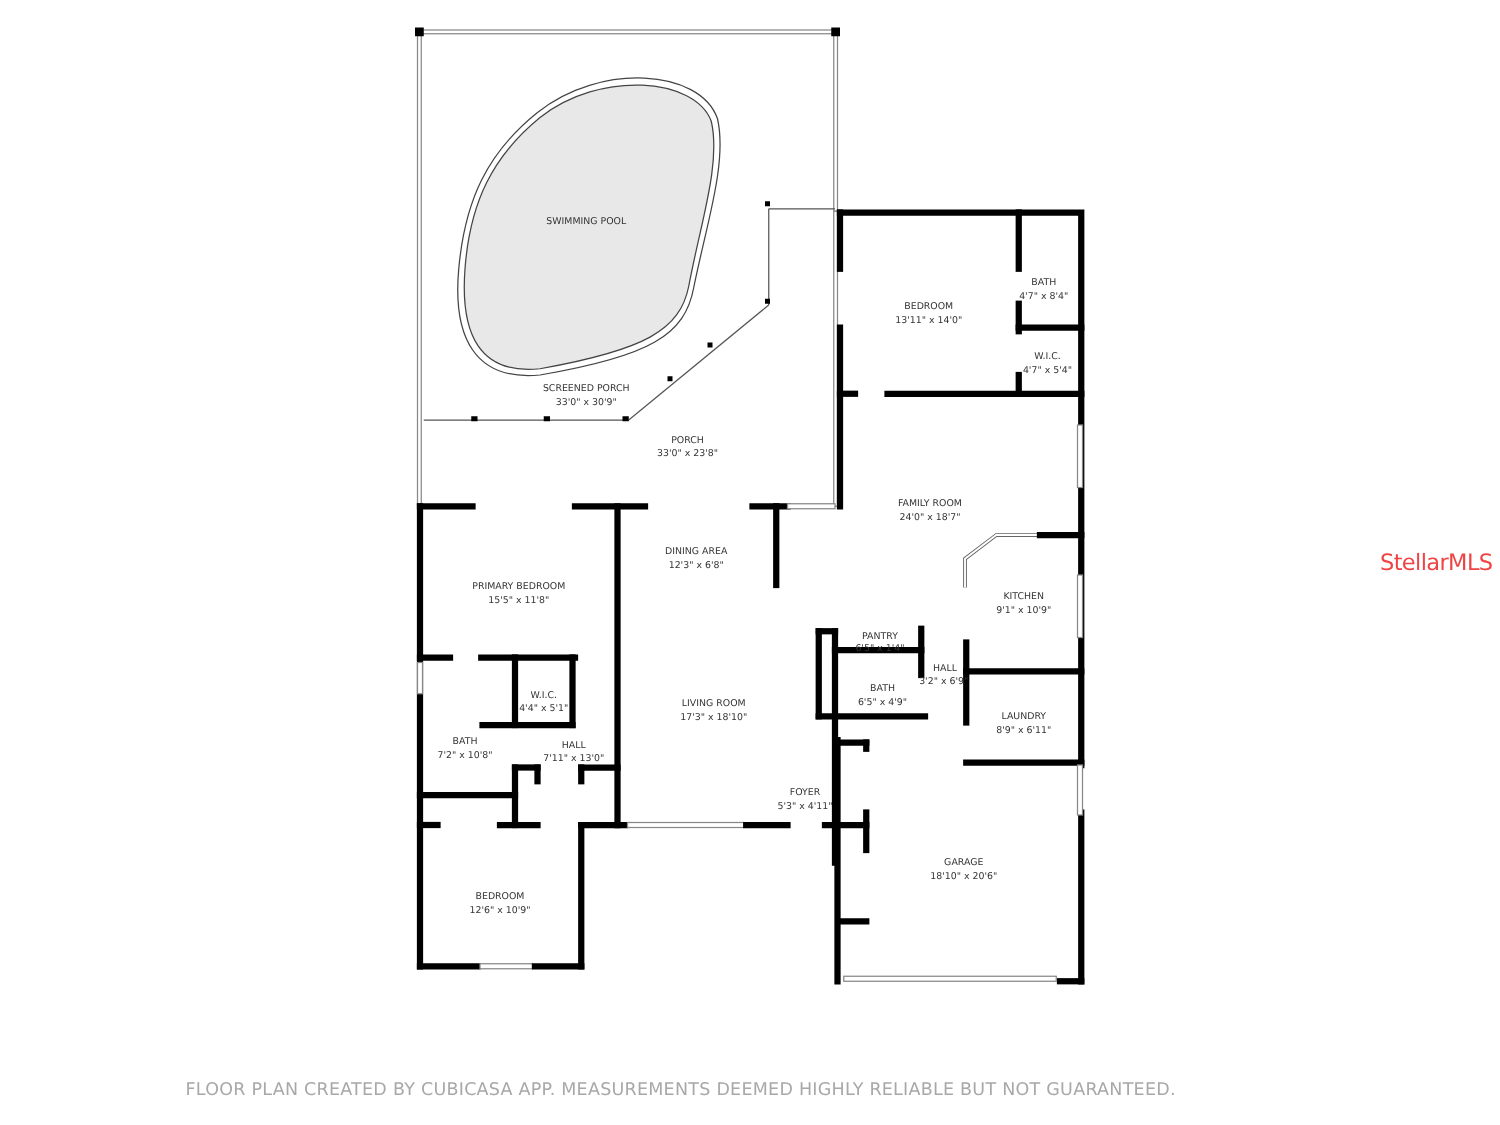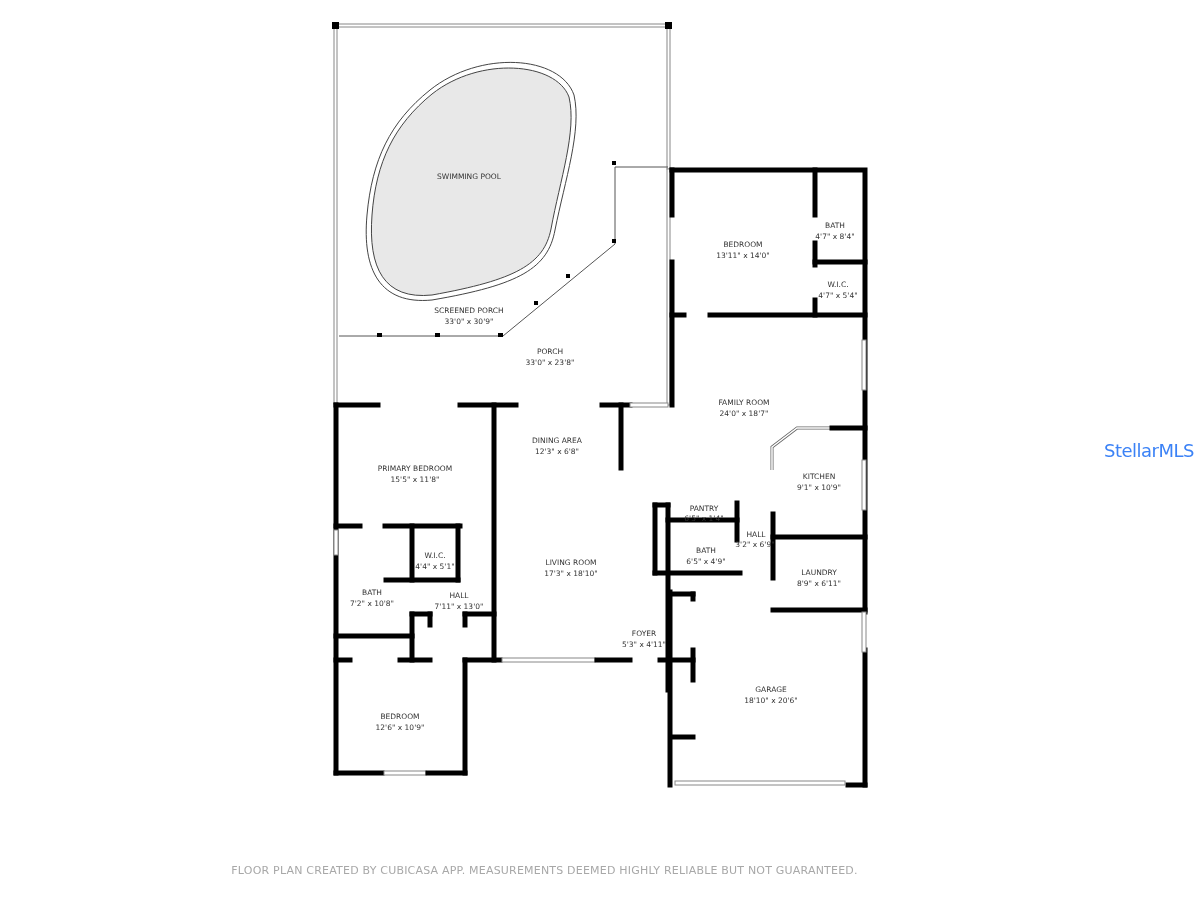--- a/index.html
+++ b/index.html
@@ -3,22 +3,22 @@
 <meta charset="utf-8">
 <style>
   html,body{margin:0;padding:0;background:#ffffff;}
   body{width:1200px;height:900px;position:relative;overflow:hidden;font-family:"DejaVu Sans","Liberation Sans",sans-serif;}
   #plan{position:absolute;left:0;top:0;}
   .lbl{font-family:"DejaVu Sans","Liberation Sans",sans-serif;font-size:7.5px;fill:#333;text-anchor:middle;}
   .wall{stroke:#000;stroke-width:5;fill:none;stroke-linecap:square;}
   .thin{stroke:#555;stroke-width:1;fill:none;}
   .win{stroke:#888;stroke-width:1;fill:#fff;}
   .dot{fill:#000;}
-  #watermark{position:absolute;left:1104px;top:440px;font-family:"DejaVu Sans","Liberation Sans",sans-serif;font-size:18px;color:#3b82f6;letter-spacing:-0.5px;}
-  #footer{position:absolute;left:0;width:1089px;top:864px;text-align:center;font-family:"DejaVu Sans","Liberation Sans",sans-serif;font-size:11px;color:#a8a8a8;letter-spacing:0.2px;}
+  #watermark{position:absolute;left:1104px;top:440px;font-family:"DejaVu Sans","Liberation Sans",sans-serif;font-size:18px;color:#ef4444;letter-spacing:-0.5px;}
+  #footer{position:absolute;left:0;width:1089px;top:864px;text-align:center;font-family:"DejaVu Sans","Liberation Sans",sans-serif;font-size:14px;color:#a8a8a8;letter-spacing:0.2px;}
 </style>
 </head>
 <body>
 
 <svg id="plan" width="1200" height="900" viewBox="0 0 1200 900" xmlns="http://www.w3.org/2000/svg">
 
   <g>
     <rect x="334" y="24" width="336" height="3" class="win"></rect>
     <rect x="334" y="24" width="3" height="380" class="win"></rect>
     <rect x="667" y="24" width="3" height="145" class="win"></rect>

